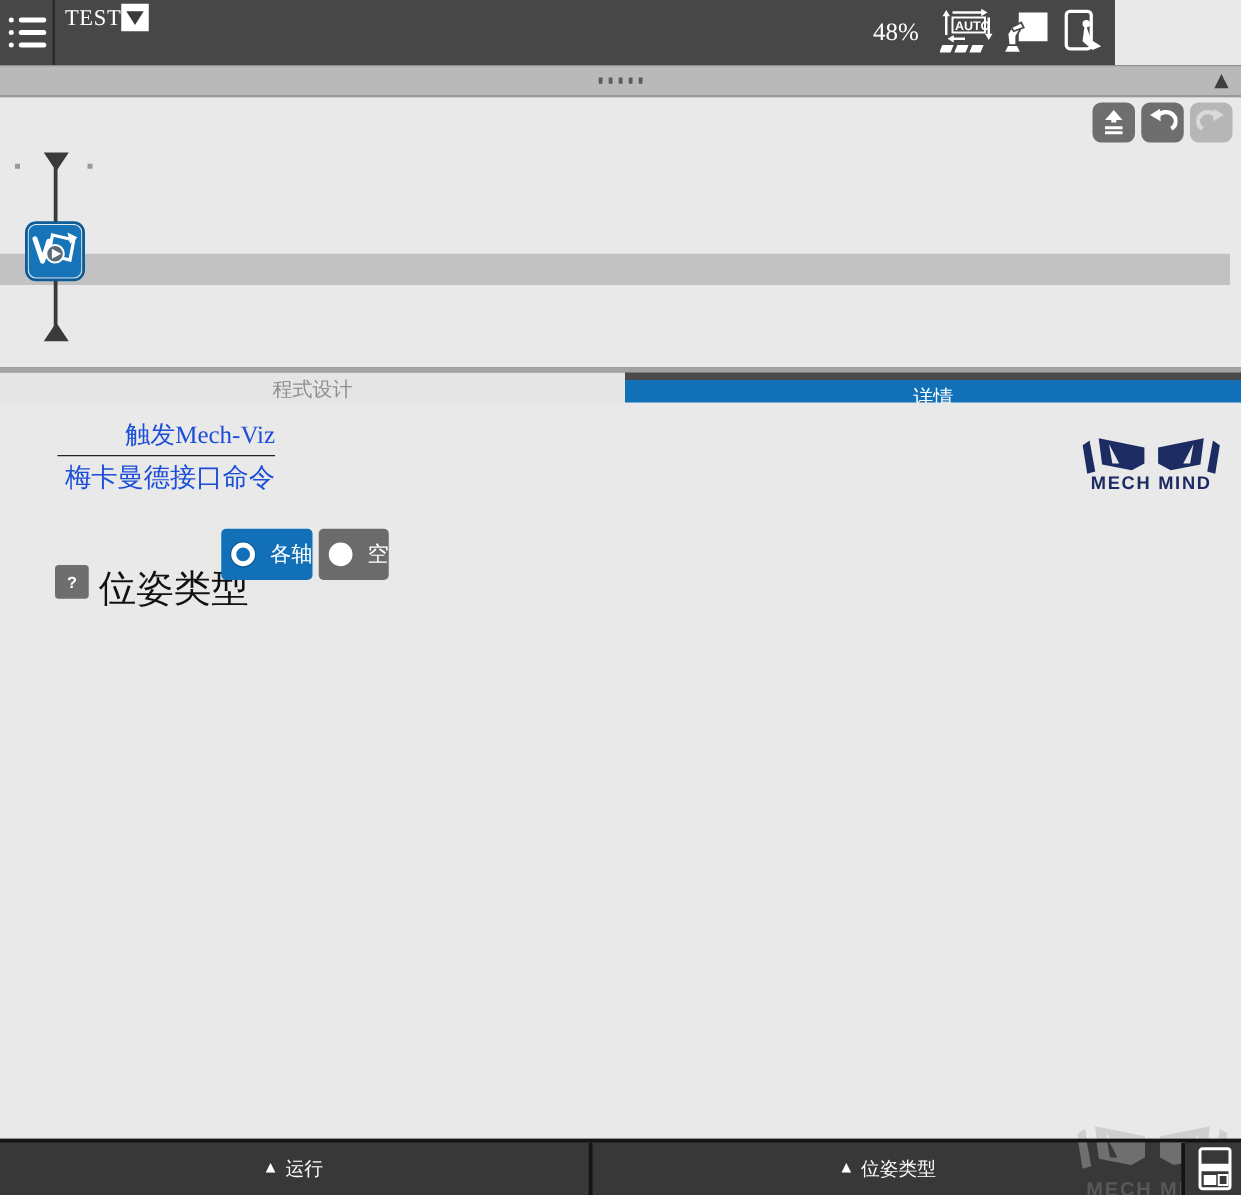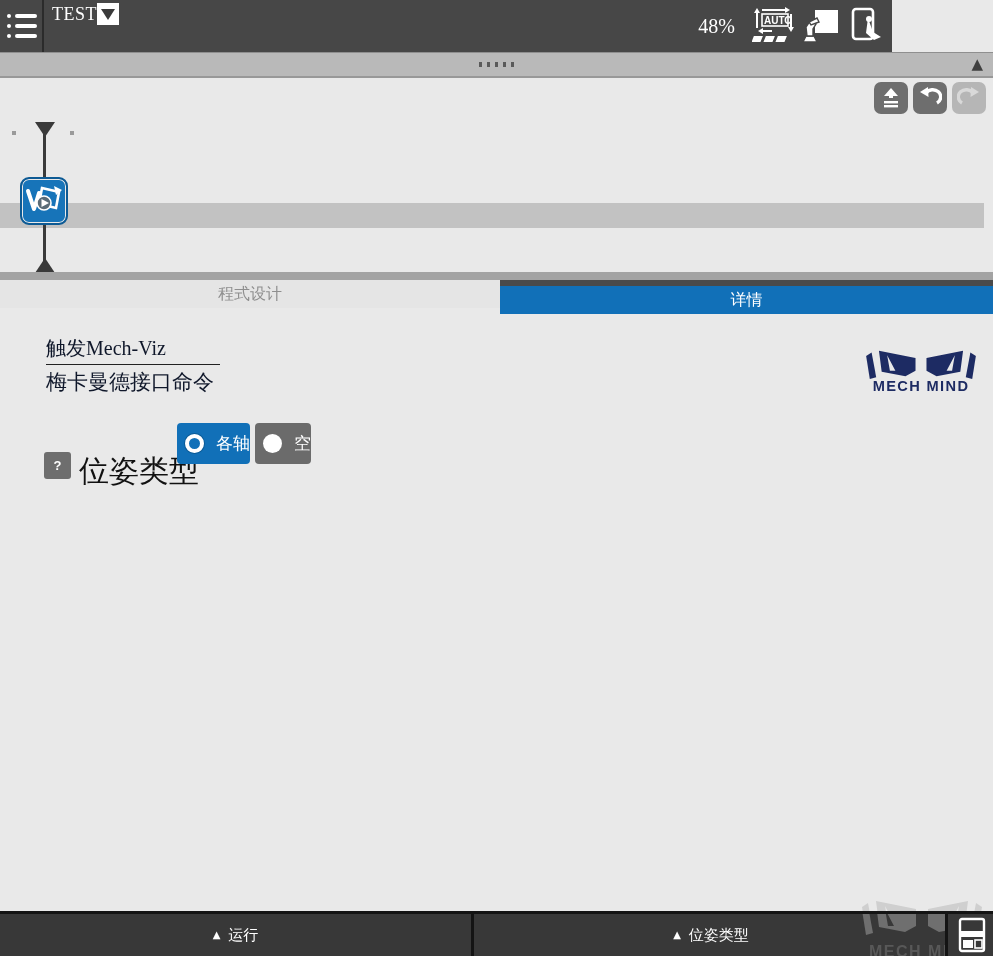--- a/index.html
+++ b/index.html
@@ -41,29 +41,29 @@
                   border-left:10px solid transparent; border-right:10px solid transparent; border-top:15px solid #3a3a3a; }
   .flow-tri-bottom { position:absolute; left:35px; top:140px; width:0; height:0;
                   border-left:10px solid transparent; border-right:10px solid transparent; border-bottom:15px solid #3a3a3a; }
   .flow-dot { position:absolute; top:13px; width:4px; height:4px; background:#9a9a9a; }
   .sel-bar { position:absolute; left:0; top:85px; width:984px; height:25px; background:#c2c2c2; }
   .viz-node { position:absolute; left:20px; top:59px; width:48px; height:48px; background:#1774b9;
               border:2px solid #0d5causa94; border:2px solid #0d5a94; border-radius:9px; box-shadow:0 0 0 1px #e9e9e9 inset; cursor:pointer;
               display:flex; align-items:center; justify-content:center; }
 
   
-  .tabs { position:absolute; left:0; top:272px; width:993px; height:34px; background:#4a4a4a;
-          border-top:8px solid #a3a3a3; border-bottom:4px solid #4a4a4a; display:flex; }
+  .tabs { position:absolute; left:0; top:294px; width:993px; height:34px; background:#4a4a4a;
+          border-top:4px solid #a3a3a3; border-bottom:4px solid #4a4a4a; display:flex; }
   .tab { height:28px; display:flex; align-items:center; justify-content:center; font-size:16px; cursor:pointer; }
   .tab.inactive { width:500px; background:#e5e5e5; color:#8f8f8f; }
   .tab.active { width:489px; background:#1170b8; color:#fff; flex:1;margin-top:6px; }
 
   
   .panel { position:absolute; left:0; top:322px; width:993px; height:589px; background:#e9e9e9; overflow:hidden; }
-  .cmd-block { position:absolute; left:46px; top:13px; width:174px; text-align:left; color:#0f172a; }
+  .cmd-block { position:absolute; left:46px; top:13px; width:174px; text-align:right; color:#1d4ed8; }
   .cmd-title { font-size:20px; line-height:26px; padding-bottom:3px; border-bottom:1.5px solid #222; }
   .cmd-sub { font-size:21px; line-height:30px; margin-top:2px; }
   .brand { position:absolute; right:8px; top:20px; }
   .help-btn { position:absolute; left:44px; top:130px; width:27px; height:27px; background:#6e6e6e; border-radius:3px;
               color:#fff; font-size:13px; font-weight:bold; display:flex; align-items:center; justify-content:center;
               cursor:pointer; font-family:"Liberation Sans",sans-serif; }
   .field-label { position:absolute; left:79px; top:129px; font-size:30px; color:#111; }
   .options { position:absolute; left:177px; top:101px; width:240px; display:flex; flex-direction:row; gap:5px;border-radius:17px; }
   .option { height:41px; border-radius:4px; display:flex; align-items:center; padding-left:8px; gap:12px;
             color:#fff; font-size:17px; cursor:pointer; }

